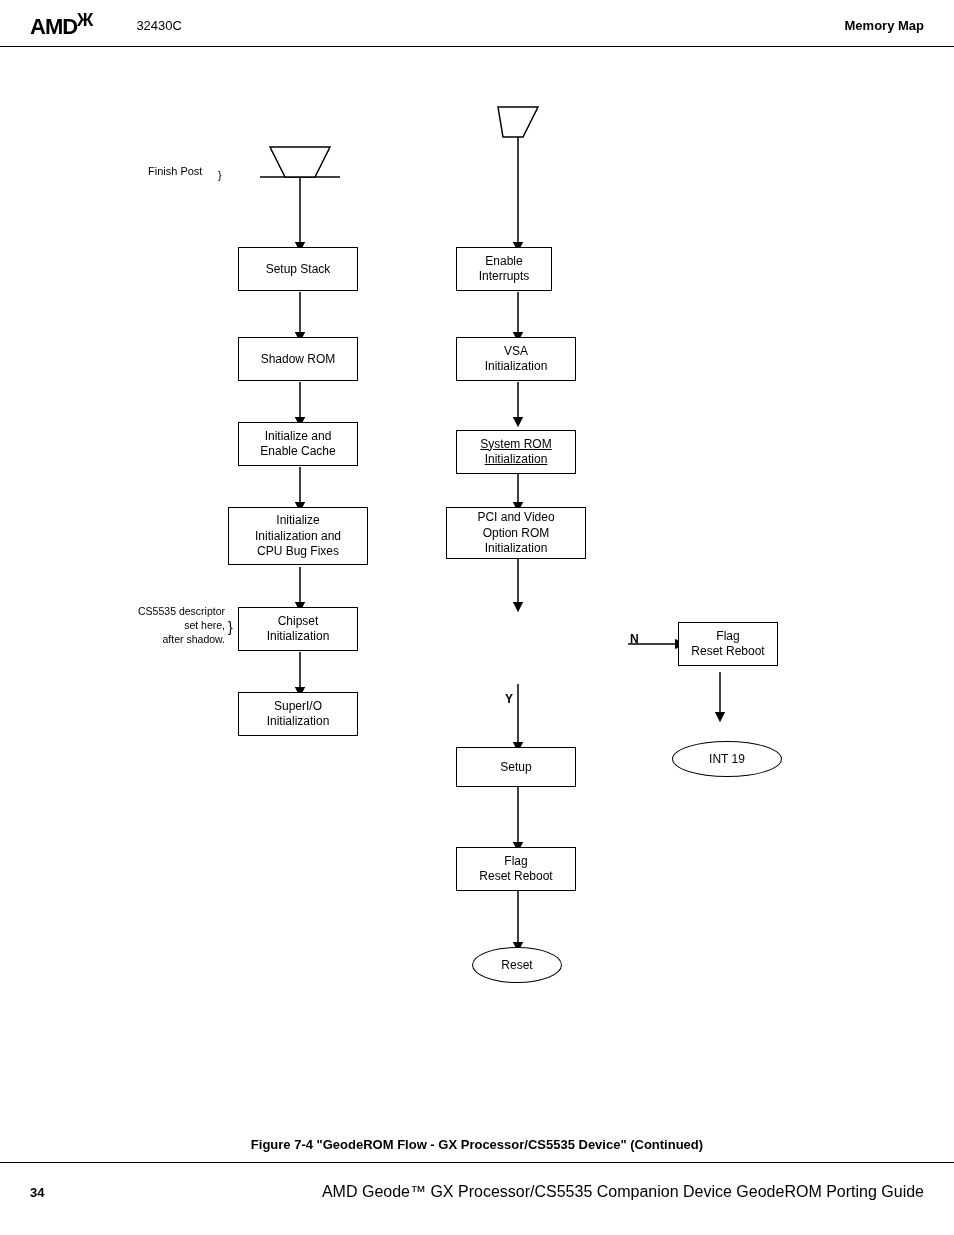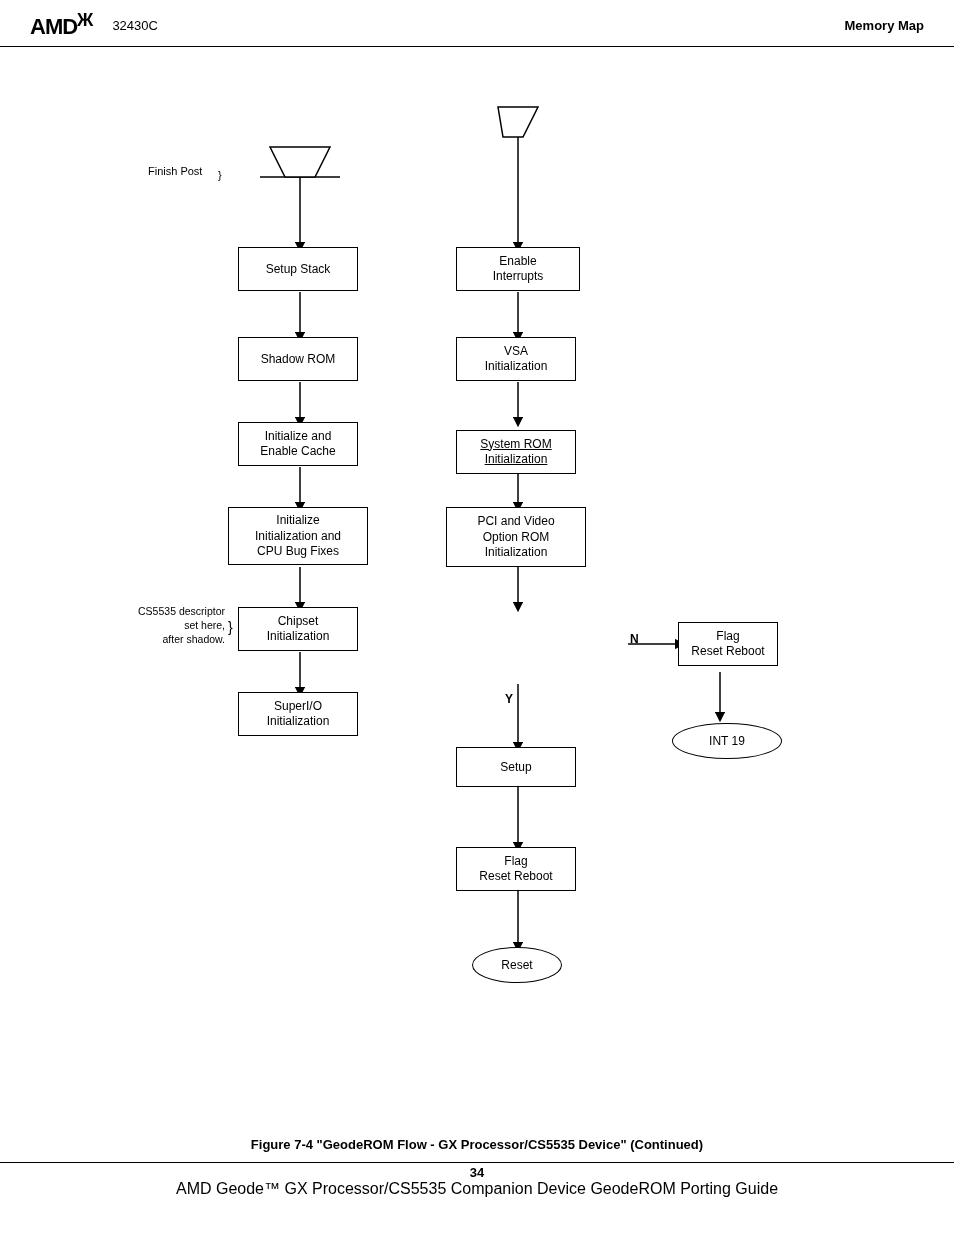--- a/index.html
+++ b/index.html
@@ -88,42 +88,41 @@
       text-align: center;
       font-size: 13px;
       font-weight: bold;
       margin: 10px 30px;
     }
 
     .page-footer {
       display: flex;
       align-items: center;
       justify-content: space-between;
-      padding: 2px 30px;
+      padding: 20px 30px;
       border-top: 1.5px solid #000;
       margin-top: 4px;
-      flex-direction: column;
     }
     .footer-page { font-size: 13px; font-weight: bold; }
     .footer-title { font-size: 16px; }
 
     
     svg.arrows {
       position: absolute;
       top: 0; left: 0;
       width: 100%;
       height: 100%;
       pointer-events: none;
     }
   </style>
 </head>
 <body>
 
 <div class="page-header">
-  <div style="display:flex;align-items:center;gap:20px;">
+  <div style="display:flex;align-items:center;gap:44px;">
     <div class="amd-logo">AMD<span>Ж</span></div>
     <div class="doc-number">32430C</div>
   </div>
   <div class="section-title">Memory Map</div>
 </div>
 
 <div class="diagram-area">
 
   <svg class="arrows">
 
@@ -209,56 +208,56 @@
   <div class="fc-box" style="left:238px;top:560px;width:120px;height:44px;">
     <span style="white-space:pre-line;">Chipset
 Initialization</span>
   </div>
 
   <div class="fc-box" style="left:238px;top:645px;width:120px;height:44px;">
     <span style="white-space:pre-line;text-align:center;">SuperI/O
 Initialization</span>
   </div>
 
-  <div class="fc-box" style="left:456px;top:200px;width:124px;height:44px;">
+  <div class="fc-box" style="left:456px;top:200px;width:96px;height:44px;">
     <span style="white-space:pre-line;">Enable
 Interrupts</span>
   </div>
 
   <div class="fc-box" style="left:456px;top:290px;width:120px;height:44px;">
     <span style="white-space:pre-line;">VSA
 Initialization</span>
   </div>
 
   <div class="fc-box" style="left:456px;top:383px;width:120px;height:44px;text-decoration:underline;">
     <span style="white-space:pre-line;">System ROM
 Initialization</span>
   </div>
 
-  <div class="fc-box" style="left:446px;top:460px;width:140px;height:60px;">
+  <div class="fc-box" style="left:446px;top:460px;width:140px;height:52px;">
     <span style="white-space:pre-line;">PCI and Video
 Option ROM
 Initialization</span>
   </div>
 
 
   <div style="position:absolute;left:630px;top:585px;font-size:12px;font-weight:bold;">
     <span>N</span>
   </div>
 
   <div style="position:absolute;left:505px;top:645px;font-size:12px;font-weight:bold;">
     <span>Y</span>
   </div>
 
   <div class="fc-box" style="left:678px;top:575px;width:100px;height:44px;">
     <span style="white-space:pre-line;">Flag
 Reset Reboot</span>
   </div>
 
-  <div class="fc-oval" style="left:672px;top:676px;width:110px;height:36px;text-align:right;">
+  <div class="fc-oval" style="left:672px;top:694px;width:110px;height:36px;text-align:right;">
     <span>INT 19</span>
   </div>
 
   <div class="fc-box" style="left:456px;top:700px;width:120px;height:40px;">
     <span>Setup</span>
   </div>
 
   <div class="fc-box" style="left:456px;top:800px;width:120px;height:44px;">
     <span style="white-space:pre-line;">Flag
 Reset Reboot</span>

